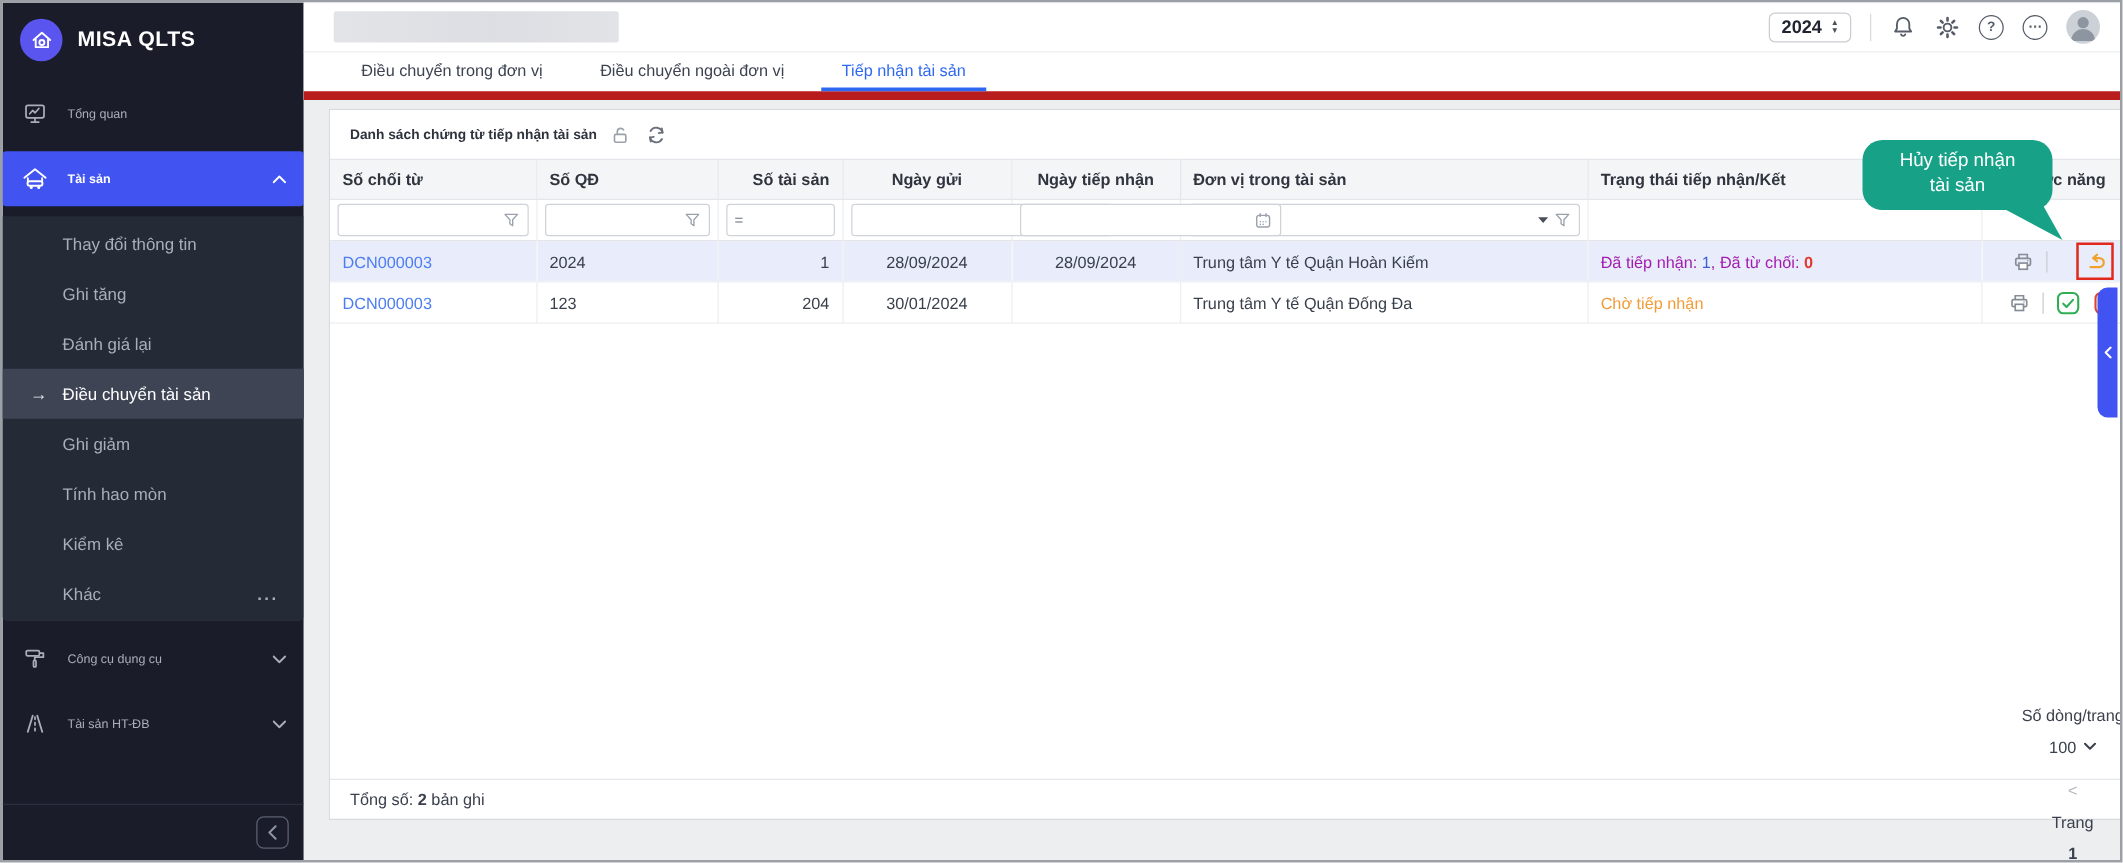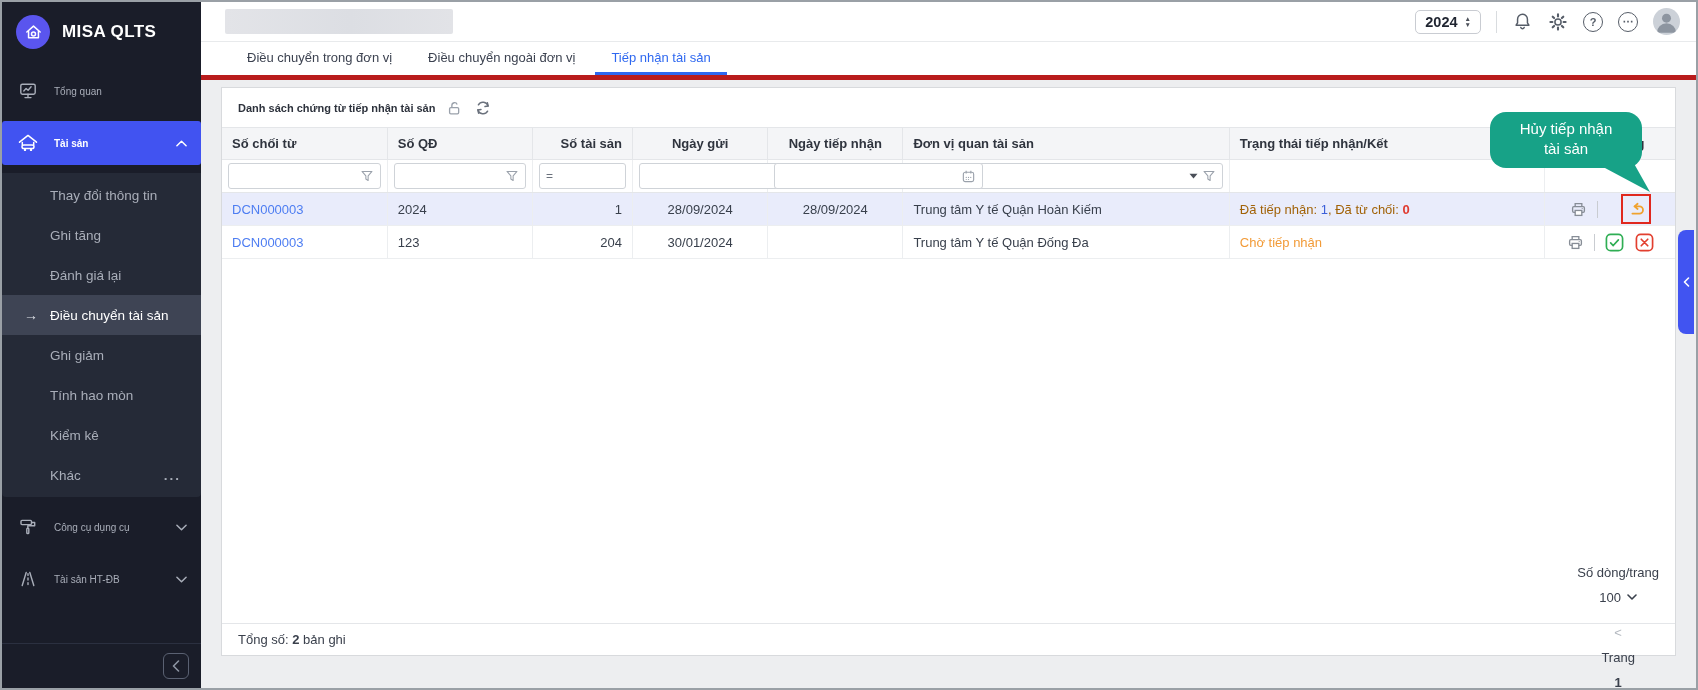--- a/index.html
+++ b/index.html
@@ -3,21 +3,21 @@
 <meta charset="utf-8">
 <style>
   * { box-sizing: border-box; margin: 0; padding: 0; }
   html,body { background:#c9ccd1; }
   .page{
     width:1698px;height:690px;border:2px solid #9aa0a6;background:#fff;
     display:flex;position:relative;overflow:hidden;
     font-family:"Liberation Sans","DejaVu Sans",sans-serif;color:#39404c;
   }
   
-  .sidebar{width:199px;flex-shrink:0;background:#1a1d29;color:#a9aeb9;display:flex;flex-direction:column;}
+  .sidebar{width:241px;flex-shrink:0;background:#1a1d29;color:#a9aeb9;display:flex;flex-direction:column;}
   .brand-row{display:flex;align-items:center;gap:12px;padding:13px 14px 12px;}
   .logo-circle{width:34px;height:34px;border-radius:50%;background:#5a55ee;display:flex;align-items:center;justify-content:center;flex-shrink:0;}
   .brand-text{color:#fff;font-size:17px;font-weight:700;letter-spacing:.4px;}
   .nav-item{display:flex;align-items:center;gap:14px;height:44px;padding:0 14px;font-size:10px;cursor:pointer;margin-top:8px;}
   .nav-item .chev{margin-left:auto;display:flex;}
   .nav-item.active{background:#4153f1;color:#fff;font-weight:700;border-radius:3px;}
   .nav-ic{width:24px;display:flex;justify-content:center;flex-shrink:0;}
   .submenu{background:#252a37;padding:2px 0;margin-top:8px;border-radius:0 0 4px 4px;}
   .sub-item{height:40px;display:flex;align-items:center;padding-left:48px;font-size:13.5px;color:#a9aeb9;cursor:pointer;position:relative;}
   .sub-item.active{background:#3e4454;color:#fff;}
@@ -31,21 +31,21 @@
   .topbar{height:40px;background:#fff;display:flex;align-items:center;padding:0 16px;border-bottom:1px solid #e8eaec;flex-shrink:0;}
   .redacted{width:228px;height:25px;border-radius:2px;margin-left:8px;background:linear-gradient(90deg,#e3e4e8,#dcdee3 55%,#e2e3e7);}
   .topbar-right{margin-left:auto;display:flex;align-items:center;gap:15px;}
   .year-box{display:flex;align-items:center;gap:7px;border:1px solid #c9ccd2;border-radius:5px;padding:3px 9px;cursor:pointer;}
   .year-val{font-weight:700;font-size:14.5px;color:#1f2430;}
   .spin{display:flex;flex-direction:column;font-size:6.5px;line-height:5.5px;color:#4a4f58;}
   .vdiv{width:1px;height:22px;background:#d9dcdf;}
   .icon-btn{background:none;border:none;cursor:pointer;display:flex;align-items:center;justify-content:center;padding:0;}
   .ring{width:20px;height:20px;border:1.5px solid #565d68;border-radius:50%;display:flex;align-items:center;justify-content:center;font-size:11px;font-weight:700;color:#565d68;}
   .avatar{width:27px;height:27px;border-radius:50%;background:#ccd1d8;display:flex;align-items:flex-end;justify-content:center;overflow:hidden;}
-  .tabbar{height:38px;background:#fff;display:flex;align-items:stretch;padding-left:30px;border-bottom:5px solid #b91c1c;flex-shrink:0;gap:4px;}
+  .tabbar{height:38px;background:#fff;display:flex;align-items:stretch;padding-left:30px;border-bottom:7px solid #b91c1c;flex-shrink:0;gap:14px;}
   .tab{display:flex;align-items:center;padding:0 16px;font-size:13px;color:#3c4250;border-bottom:3px solid transparent;cursor:pointer;}
   .tab.active{color:#2e68f0;border-bottom-color:#2e68f0;font-weight:500;}
   .content{flex:1;min-height:0;display:flex;padding:7px 20px 32px 20px;}
   .card{flex:1;background:#fff;border:1px solid #d8dadd;display:flex;flex-direction:column;min-height:0;}
   .card-head{display:flex;align-items:center;gap:11px;padding:11px 16px 10px;}
   .card-title{font-size:11px;font-weight:700;color:#2d323c;}
   
   table{width:100%;border-collapse:collapse;table-layout:fixed;font-size:13px;}
   thead th{background:#f4f5f7;border-top:1px solid #e4e6e9;border-bottom:1px solid #e4e6e9;border-right:1px solid #e4e6e9;
     height:32px;font-weight:700;color:#2f343e;padding:0 10px;text-align:left;white-space:nowrap;overflow:hidden;cursor:pointer;}
@@ -55,21 +55,21 @@
   .filter-box{display:flex;align-items:center;gap:4px;border:1px solid #cfd3d8;border-radius:3px;height:26px;padding:0 6px;background:#fff;}
   .filter-box input{border:none;outline:none;flex:1;min-width:0;font:inherit;background:transparent;}
   .op{color:#6a717c;font-size:12px;padding-right:2px;}
   .f-outside{display:flex;align-items:center;gap:6px;}
   tbody td{border-right:1px solid #eceef0;border-bottom:1px solid #eceef0;height:33px;padding:0 10px;color:#39404c;white-space:nowrap;overflow:hidden;}
   tbody td:last-child{border-right:none;}
   tr.hl td{background:#e9ecfb;}
   .num{text-align:right;}
   .ctr{text-align:center;}
   .link{color:#4d7df2;cursor:pointer;}
-  .st-label{color:#a16207;}
+  .st-label{color:#a21caf;}
   .st-blue{color:#3b5fd9;}
   .st-red{color:#e03a2f;font-weight:700;}
   .st-orange{color:#f29b38;}
   .actions{display:flex;align-items:center;justify-content:center;gap:9px;}
   .adiv{width:1px;height:17px;background:#c9ccd1;}
   .red-box{border:2px solid #e0281e;display:flex;align-items:center;justify-content:center;padding:3px;margin-left:14px;}
   .card-fill{flex:1;}
   .card-foot{border-top:1px solid #e4e6e9;height:32px;display:flex;align-items:center;padding:0 16px;font-size:13px;color:#3a404c;flex-shrink:0;margin-top:25px;}
   .foot-right{margin-left:auto;display:flex;align-items:center;gap:10px;flex-direction:column;}
   .pg-chev{color:#b4b9c0;font-size:13px;background:none;border:none;cursor:pointer;padding:0 2px;}
@@ -281,21 +281,21 @@
               <col style="width:315px">
               <col style="width:130px">
           </colgroup>
           <thead>
             <tr>
               <th>Số chối từ</th>
               <th>Số QĐ</th>
               <th class="num">Số tài sản</th>
               <th class="ctr">Ngày gửi</th>
               <th class="ctr">Ngày tiếp nhận</th>
-              <th>Đơn vị quan tài sản</th>
+              <th>Đơn vị trong tài sản</th>
               <th>Trạng thái tiếp nhận/Kết</th>
               <th class="ctr">Chức năng</th>
             </tr>
             <tr class="filter-row">
               <td>
                 <div class="filter-box">
                   <input style="">
                   <svg width="14" height="14" viewBox="0 0 16 16" fill="none" stroke="#9aa1ab" stroke-width="1.2" stroke-linejoin="round">
                       <path d="M2.3 2.8h11.4L9.3 7.8v5.4l-2.6-1.8V7.8L2.3 2.8z"></path>
                     </svg>

